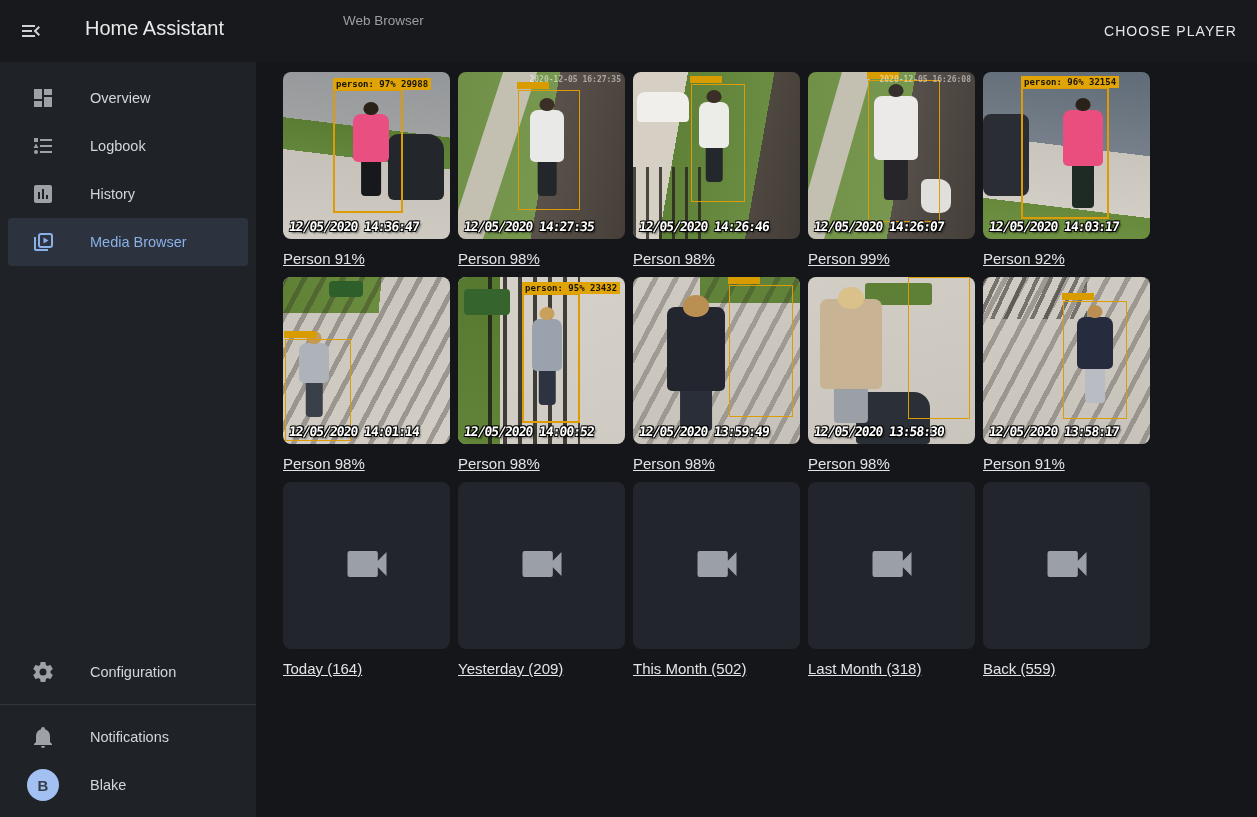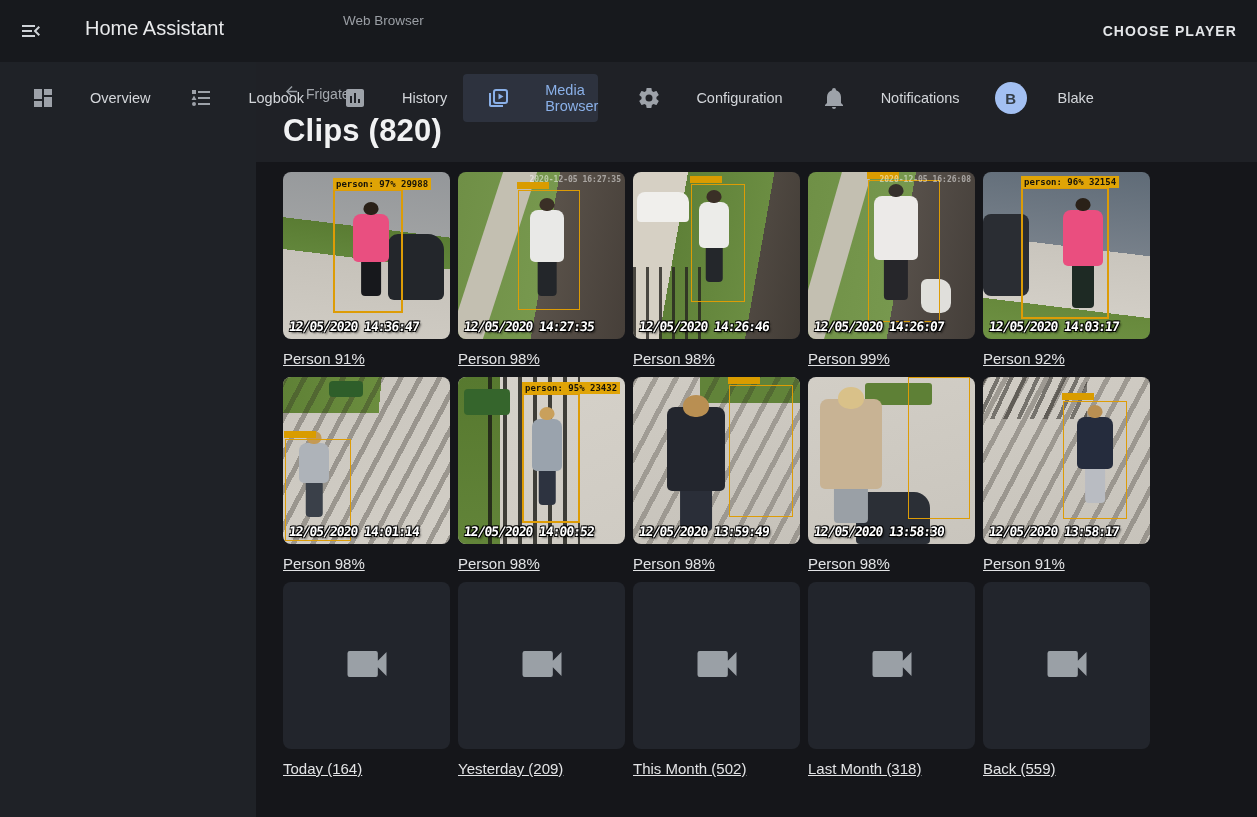--- a/index.html
+++ b/index.html
@@ -11,26 +11,26 @@
             background:#17191d; z-index:20; }
   .menu-btn { position:absolute; left:18px; top:19px; width:26px; height:26px;
               border:none; background:transparent; cursor:pointer; padding:0; }
   .menu-btn svg { width:24px; height:24px; fill:#ced2d7; }
   .app-title { position:absolute; left:85px; top:17px; font-size:20px; color:#e8e9eb; }
   .bar-media { position:absolute; left:343px; top:9px; }
   .bar-media .vt { font-size:20px; color:#e8e9eb; }
   .bar-media .vs { font-size:13.5px; color:#9b9fa5; margin-top:4px; }
   .choose-player { position:absolute; right:20px; top:50%; transform:translateY(-50%);
                    border:none; background:transparent; cursor:pointer;
-                   font-family:"Liberation Sans",sans-serif; font-size:14px; font-weight:700;
+                   font-family:"Liberation Sans",sans-serif; font-size:14px; font-weight:400;
                    letter-spacing:1.1px; color:#e4e6e9; }
 
   
   .sidebar { position:absolute; top:62px; left:0; width:256px; height:755px;
-             background:#1f2227; display:flex; flex-direction:row; padding:12px 0 8px 0; z-index:10;}
+             background:#1f2227; display:flex; flex-direction:column; padding:12px 0 8px 0; z-index:10;}
   .sb-item { display:flex; align-items:center; height:48px; margin:0 8px; padding-left:23px;
              border-radius:4px; cursor:pointer; }
   .sb-item .ic { width:24px; height:24px; flex:none; }
   .sb-item .ic svg { width:24px; height:24px; fill:#9da2a9; }
   .sb-item .lbl { margin-left:35px; font-size:14.5px; font-weight:500; color:#d3d6da; }
   .sb-item.selected { background:rgba(140,170,225,0.13); }
   .sb-item.selected .ic svg { fill:#8ab0e8; }
   .sb-item.selected .ic svg .stroked { fill:none; stroke:#8ab0e8; stroke-width:2; }
   .sb-item.selected .lbl { color:#8ab0e8; }
   .sb-spacer { flex:1; }
@@ -236,31 +236,20 @@
   </div>
 
   <div class="sb-item profile">
     <span class="avatar">B</span>
     <span class="lbl">Blake</span>
   </div>
 
 </nav>
 
 <main class="main">
-  <div class="content-header">
-    <div class="breadcrumb">
-      <span>
-        <svg viewBox="0 0 24 24">
-            <path d="M20,11V13H8L13.5,18.5L12.08,19.92L4.16,12L12.08,4.08L13.5,5.5L8,11H20Z"></path>
-          </svg>
-      </span>
-      <span class="bt">Frigate</span>
-    </div>
-    <div class="page-title">Clips (820)</div>
-  </div>
 
   <div class="grid" id="grid">
   <div class="clip-card">
     <div class="thumb">
       <div class="extra"></div>
       <div class="figure"></div>
       <div class="bbox">
         <div class="chip">person: 97% 29988</div>
       </div>
 

